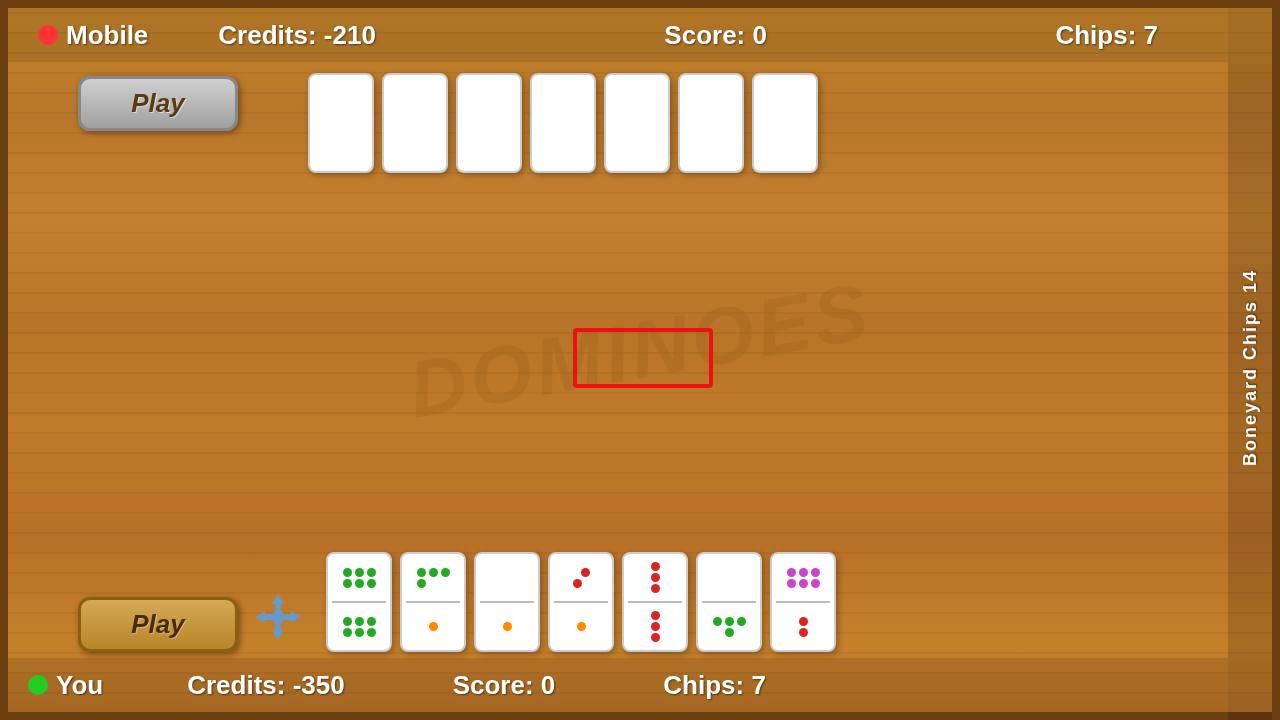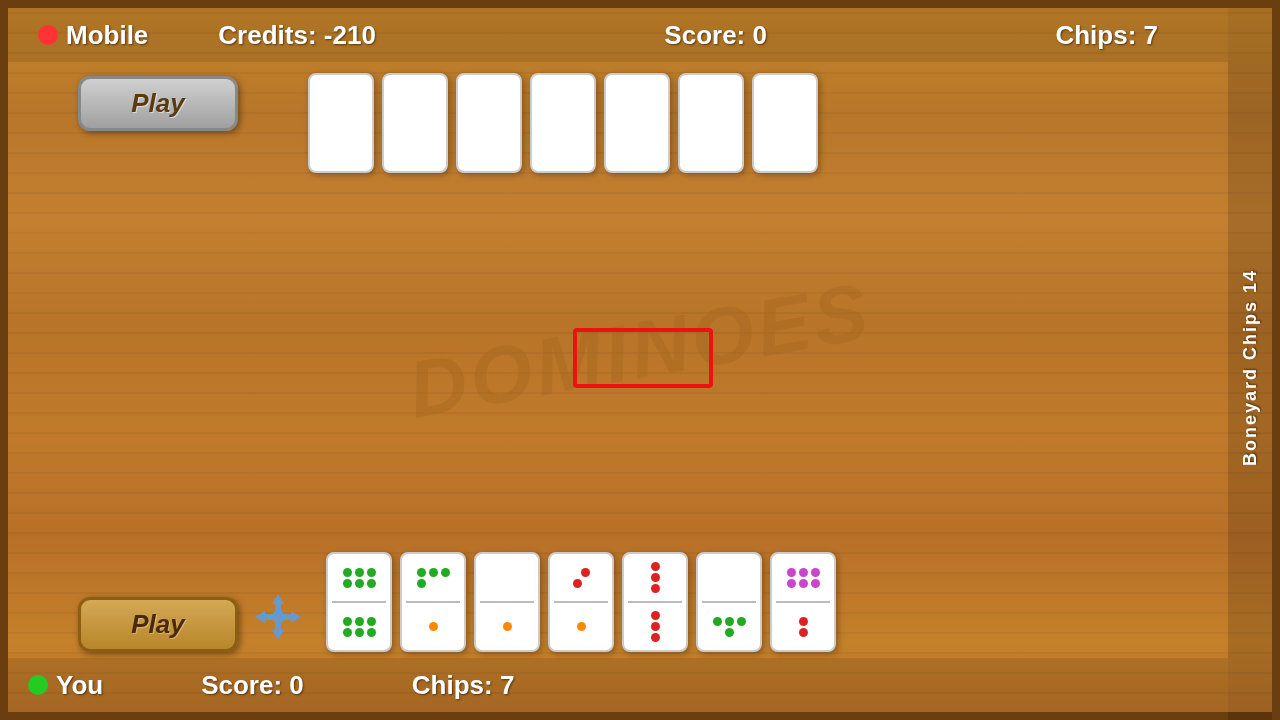--- a/index.html
+++ b/index.html
@@ -321,20 +321,21 @@
     <span class="score-section">Score: 0</span>
     <div class="spacer"></div>
     <span class="score-section">Chips: 7</span>
   </div>
 
   <div class="status-bar-bottom">
     <div class="player-indicator">
       <div class="dot dot-green"></div>
       <span class="status-text">You</span>
     </div>
+    <span class="score-section">Credits: -350</span>
     <div class="spacer"></div>
     <span class="score-section">Score: 0</span>
     <div class="spacer"></div>
     <span class="score-section">Chips: 7</span>
   </div>
 
   <div class="boneyard-sidebar">
     <span class="boneyard-text">Boneyard Chips 14</span>
   </div>
 

